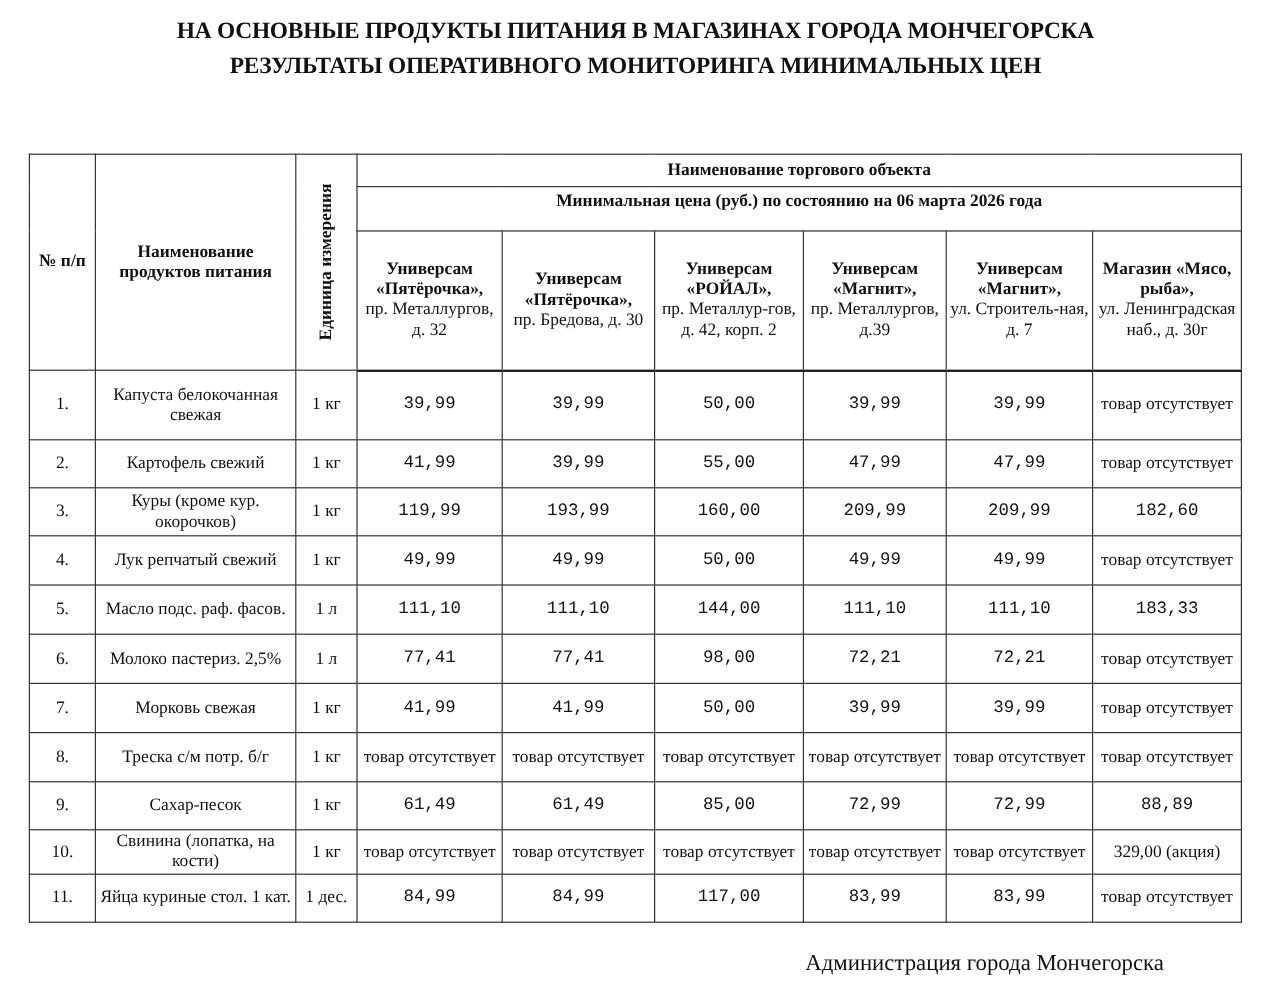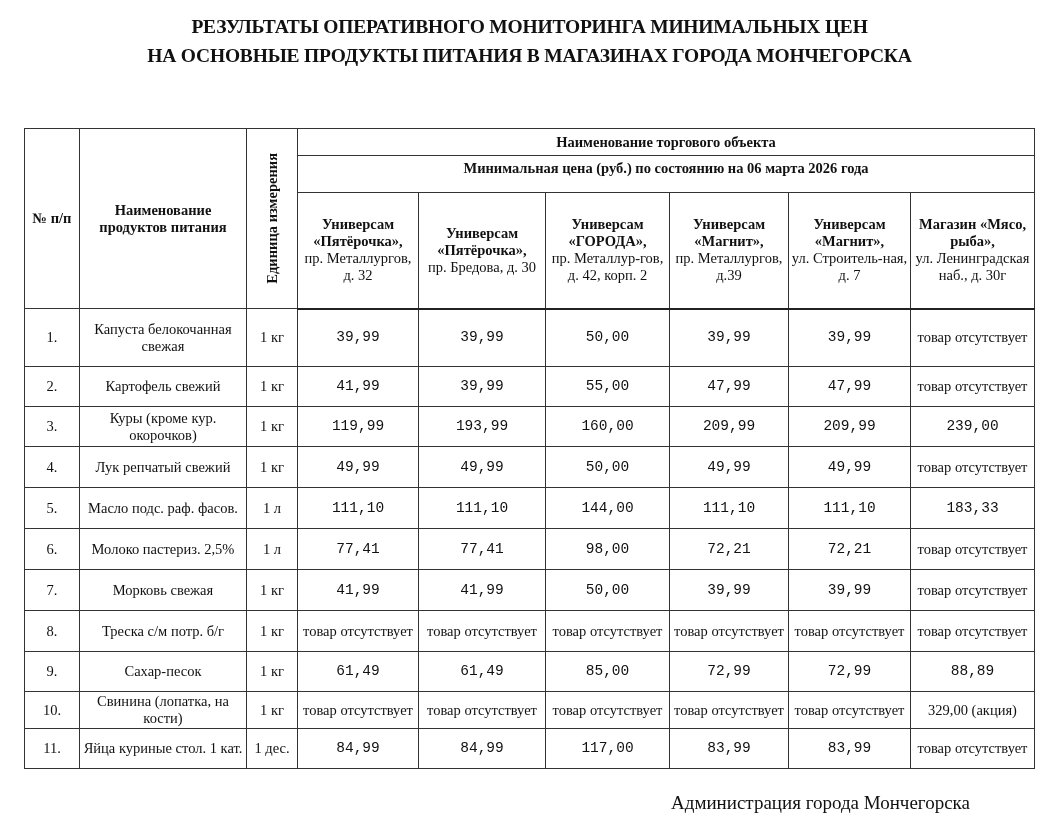--- a/index.html
+++ b/index.html
@@ -22,22 +22,22 @@
   td.num { font-size: 14.5px; }
   td.price { font-size: 16.5px; font-family: Liberation Mono, monospace; }
   td.na { font-size: 15px; line-height: 19px; }
   .thick-top td.price, .thick-top td.na, .thick-top td.pc { border-top: 2px solid #222; }
   .footer { position: absolute; left: 671px; top: 792px; font-size: 19px; font-family: Liberation Serif, serif; }
 </style>
 </head>
 <body>
 
 <div class="title">
+  <div>НА ОСНОВНЫЕ ПРОДУКТЫ ПИТАНИЯ В МАГАЗИНАХ ГОРОДА МОНЧЕГОРСКА</div>
   <div>РЕЗУЛЬТАТЫ ОПЕРАТИВНОГО МОНИТОРИНГА МИНИМАЛЬНЫХ ЦЕН</div>
-  <div>НА ОСНОВНЫЕ ПРОДУКТЫ ПИТАНИЯ В МАГАЗИНАХ ГОРОДА МОНЧЕГОРСКА</div>
 </div>
 
 <table class="prices">
   <colgroup>
     <col style="width:55px">
       <col style="width:167px">
       <col style="width:51px">
     <col style="width:121px">
       <col style="width:127px">
       <col style="width:124px">
@@ -55,21 +55,21 @@
           </div>
         </th>
       <th colspan="6" class="b">Наименование торгового объекта</th>
     </tr>
     <tr style="height:37px">
       <th colspan="6" class="b" style="vertical-align:top;padding-top:4px">Минимальная цена (руб.) по состоянию на 06 марта 2026 года</th>
     </tr>
     <tr style="height:116px" id="store-row">
         <th class="store"><span class="sn">Универсам «Пятёрочка»,</span><span>пр. Металлургов, д. 32</span></th>
         <th class="store"><span class="sn">Универсам «Пятёрочка»,</span><span>пр. Бредова, д. 30</span></th>
-        <th class="store"><span class="sn">Универсам «ГОРОДА»,</span><span>пр. Металлур-гов, д. 42, корп. 2</span></th>
+        <th class="store"><span class="sn">Универсам «РОЙАЛ»,</span><span>пр. Металлур-гов, д. 42, корп. 2</span></th>
         <th class="store"><span class="sn">Универсам «Магнит»,</span><span>пр. Металлургов, д.39</span></th>
         <th class="store"><span class="sn">Универсам «Магнит»,</span><span>ул. Строитель-ная, д. 7</span></th>
         <th class="store"><span class="sn">Магазин «Мясо, рыба»,</span><span>ул. Ленинградская наб., д. 30г</span></th>
       </tr>
   </thead>
   <tbody id="table-body">
       <tr class="thick-top" style="height: 58px;">
         <td class="num">1.</td>
         <td class="prod">Капуста белокочанная свежая</td>
         <td class="num">1 кг</td>
@@ -93,21 +93,21 @@
       </tr>
       <tr style="height: 40px;">
         <td class="num">3.</td>
         <td class="prod">Куры (кроме кур. окорочков)</td>
         <td class="num">1 кг</td>
         <td class="price pc">119,99</td>
         <td class="price pc">193,99</td>
         <td class="price pc">160,00</td>
         <td class="price pc">209,99</td>
         <td class="price pc">209,99</td>
-        <td class="price pc">239,00</td>
+        <td class="price pc">182,60</td>
       </tr>
       <tr style="height: 41px;">
         <td class="num">4.</td>
         <td class="prod">Лук репчатый свежий</td>
         <td class="num">1 кг</td>
         <td class="price pc">49,99</td>
         <td class="price pc">49,99</td>
         <td class="price pc">50,00</td>
         <td class="price pc">49,99</td>
         <td class="price pc">49,99</td>

